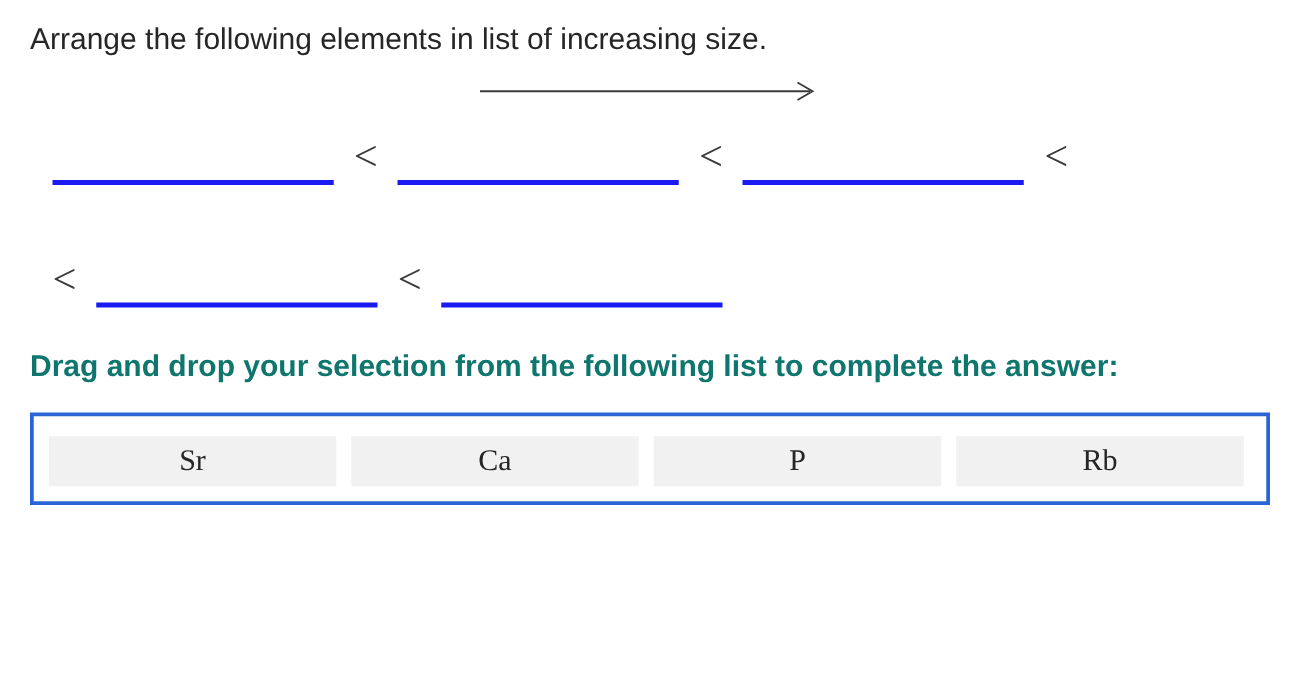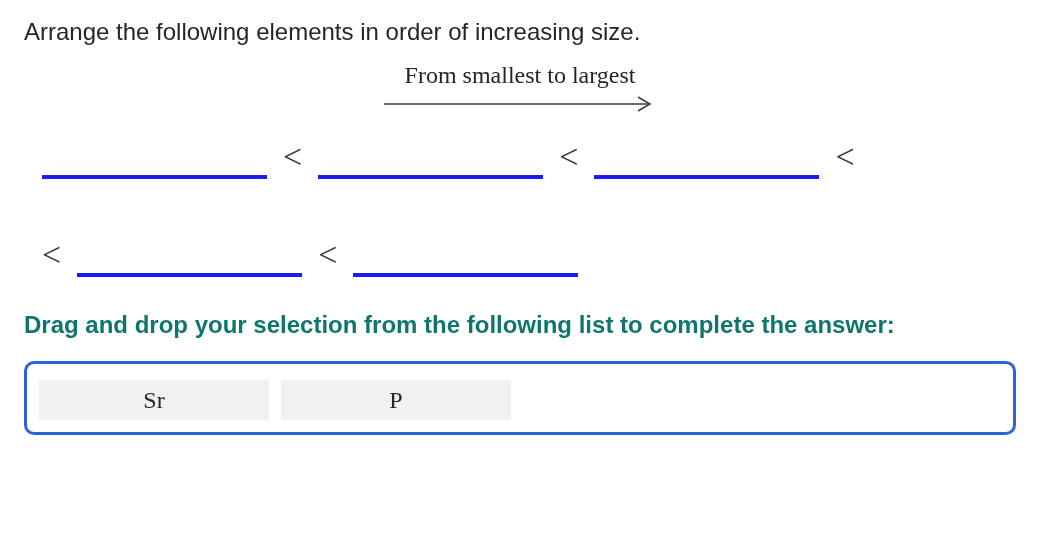--- a/index.html
+++ b/index.html
@@ -46,45 +46,44 @@
   }
   .instruction {
     font-size: 24px;
     font-weight: 700;
     color: #0f766e;
     line-height: 1.5;
     margin-bottom: 18px;
   }
   .pool {
     border: 3px solid #2a64d6;
-    border-radius: 10px;
+    border-radius: 0;
     padding: 16px 12px 12px 12px;
     display: flex;
     flex-wrap: wrap;
     gap: 10px 12px;
   }
   .chip {
     width: 230px;
     height: 40px;
     background: #f1f1f1;
     display: flex;
     align-items: center;
     justify-content: center;
     font-family: Georgia, 'Times New Roman', serif;
     font-size: 24px;
     cursor: grab;
   }
 </style>
 </head>
 <body>
 
-<div class="question">Arrange the following elements in order of increasing size.</div>
+<div class="question">Arrange the following elements in list of increasing size.</div>
 
 <div class="direction-block">
-  <div>From smallest to largest</div>
   <svg class="arrow-svg" width="280" height="22" viewBox="0 0 280 22">
     <line x1="4" y1="11" x2="268" y2="11" stroke="#3a3a3a" stroke-width="1.5"></line>
     <polyline points="258,4 270,11 258,18" fill="none" stroke="#3a3a3a" stroke-width="1.5"></polyline>
   </svg>
 </div>
 
 <div class="slots-wrap">
   <div class="slot"></div>
   <span class="lt">&lt;</span>
   <div class="slot"></div>
@@ -95,14 +94,16 @@
   <span class="lt">&lt;</span>
   <div class="slot"></div>
   <span class="lt">&lt;</span>
   <div class="slot"></div>
 </div>
 
 <div class="instruction">Drag and drop your selection from the following list to complete the answer:</div>
 
 <div class="pool">
   <div class="chip">Sr</div>
+  <div class="chip">Ca</div>
   <div class="chip">P</div>
+  <div class="chip">Rb</div>
 </div>
 
 </body></html>

